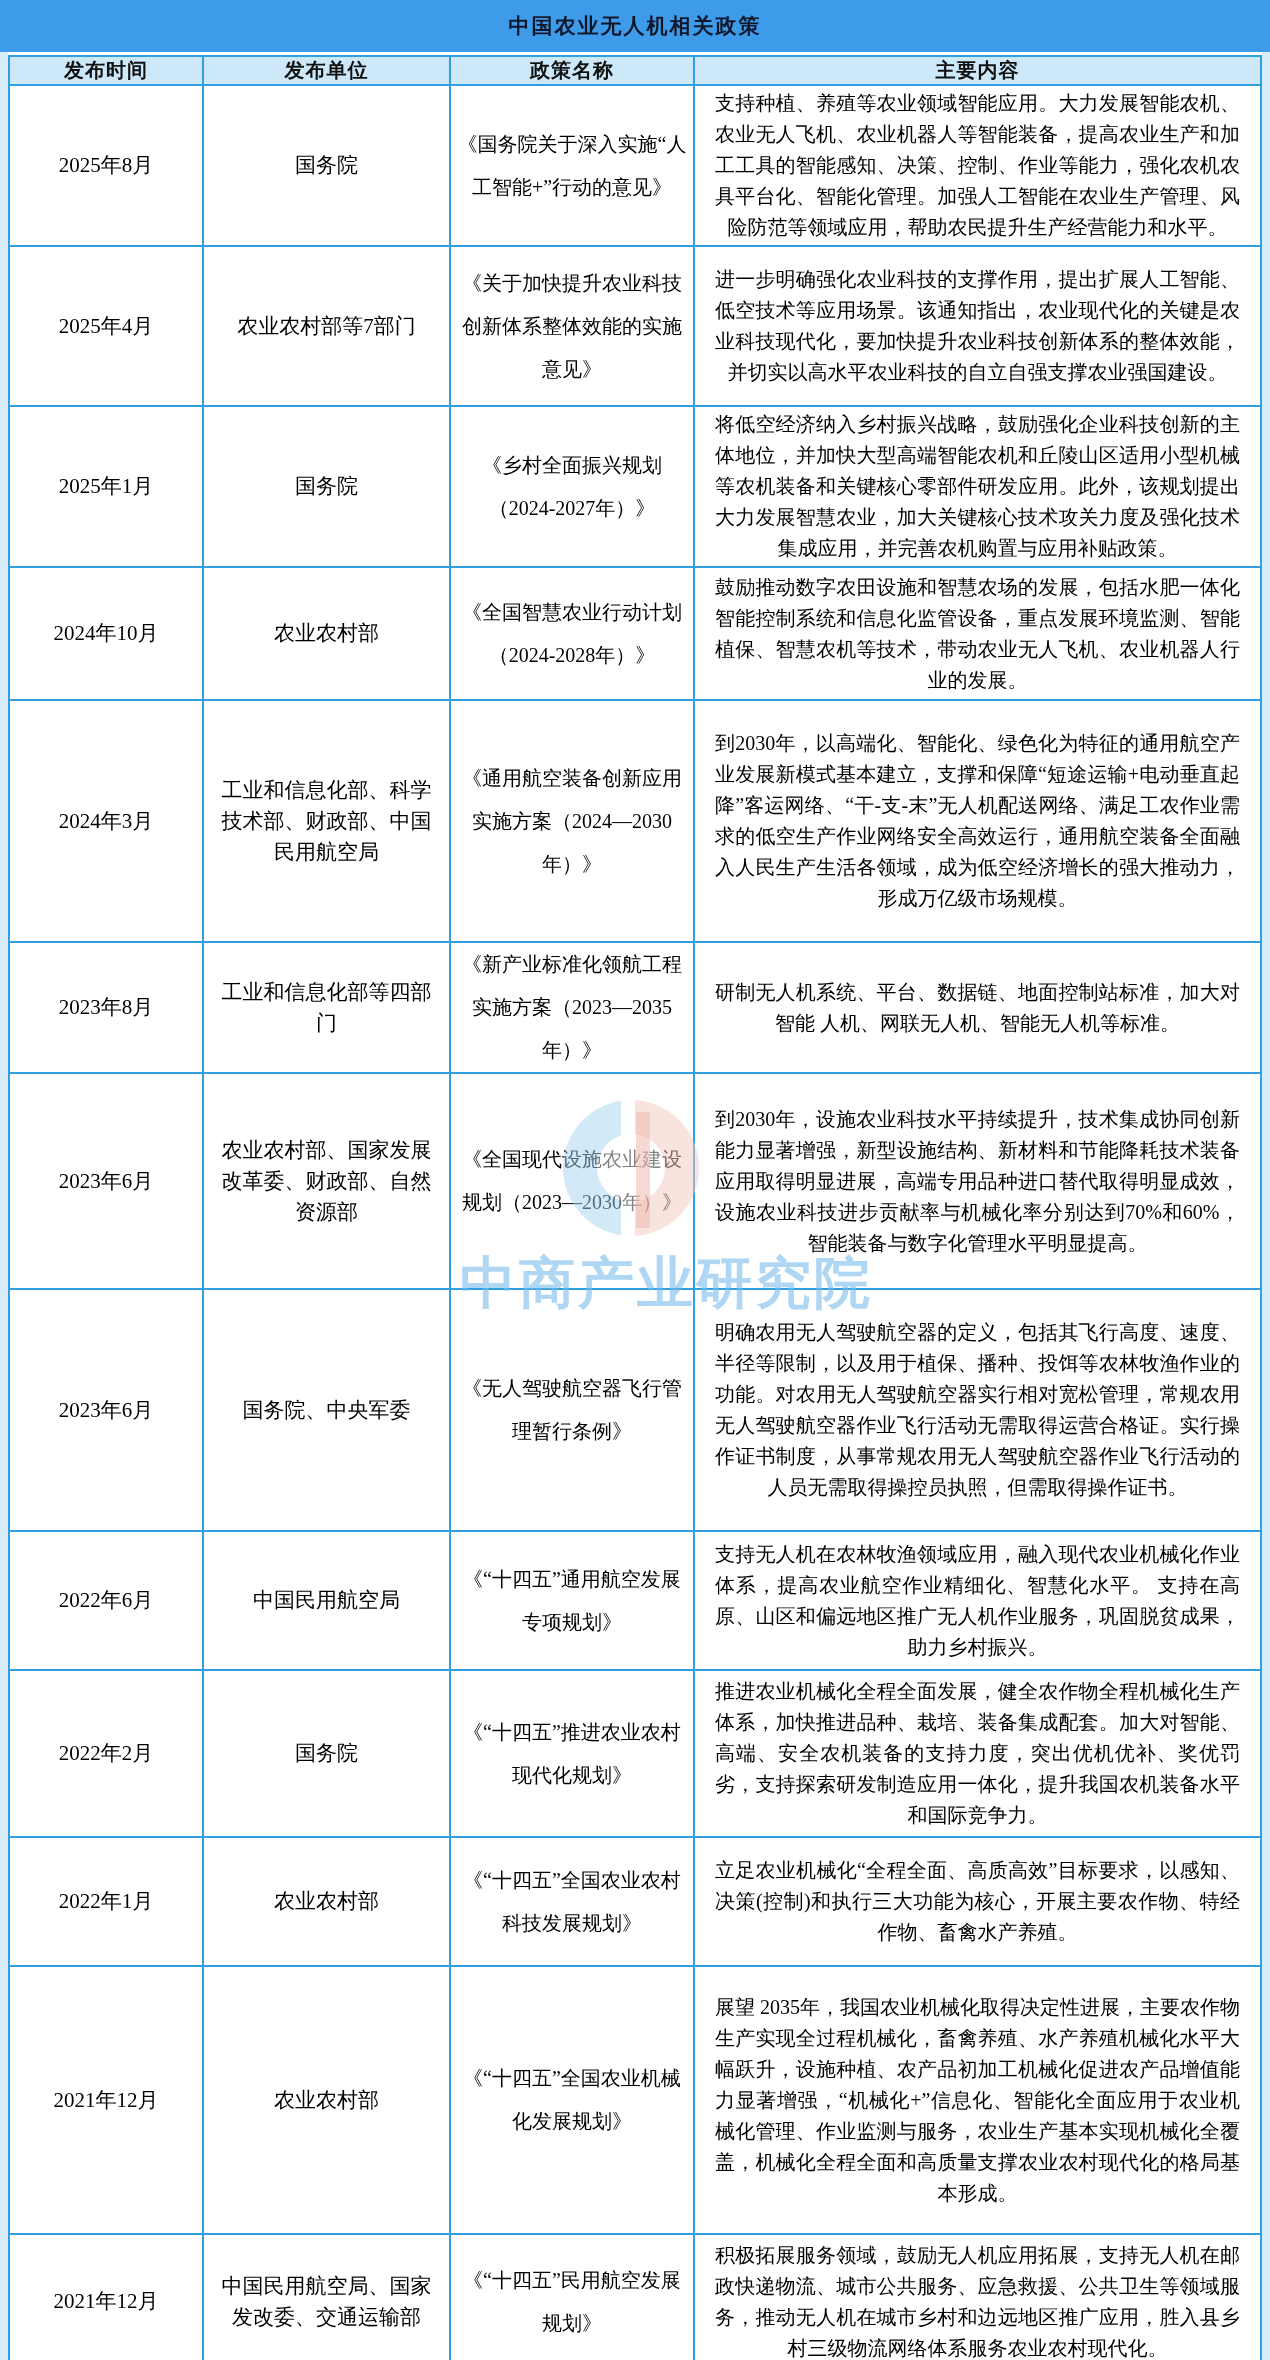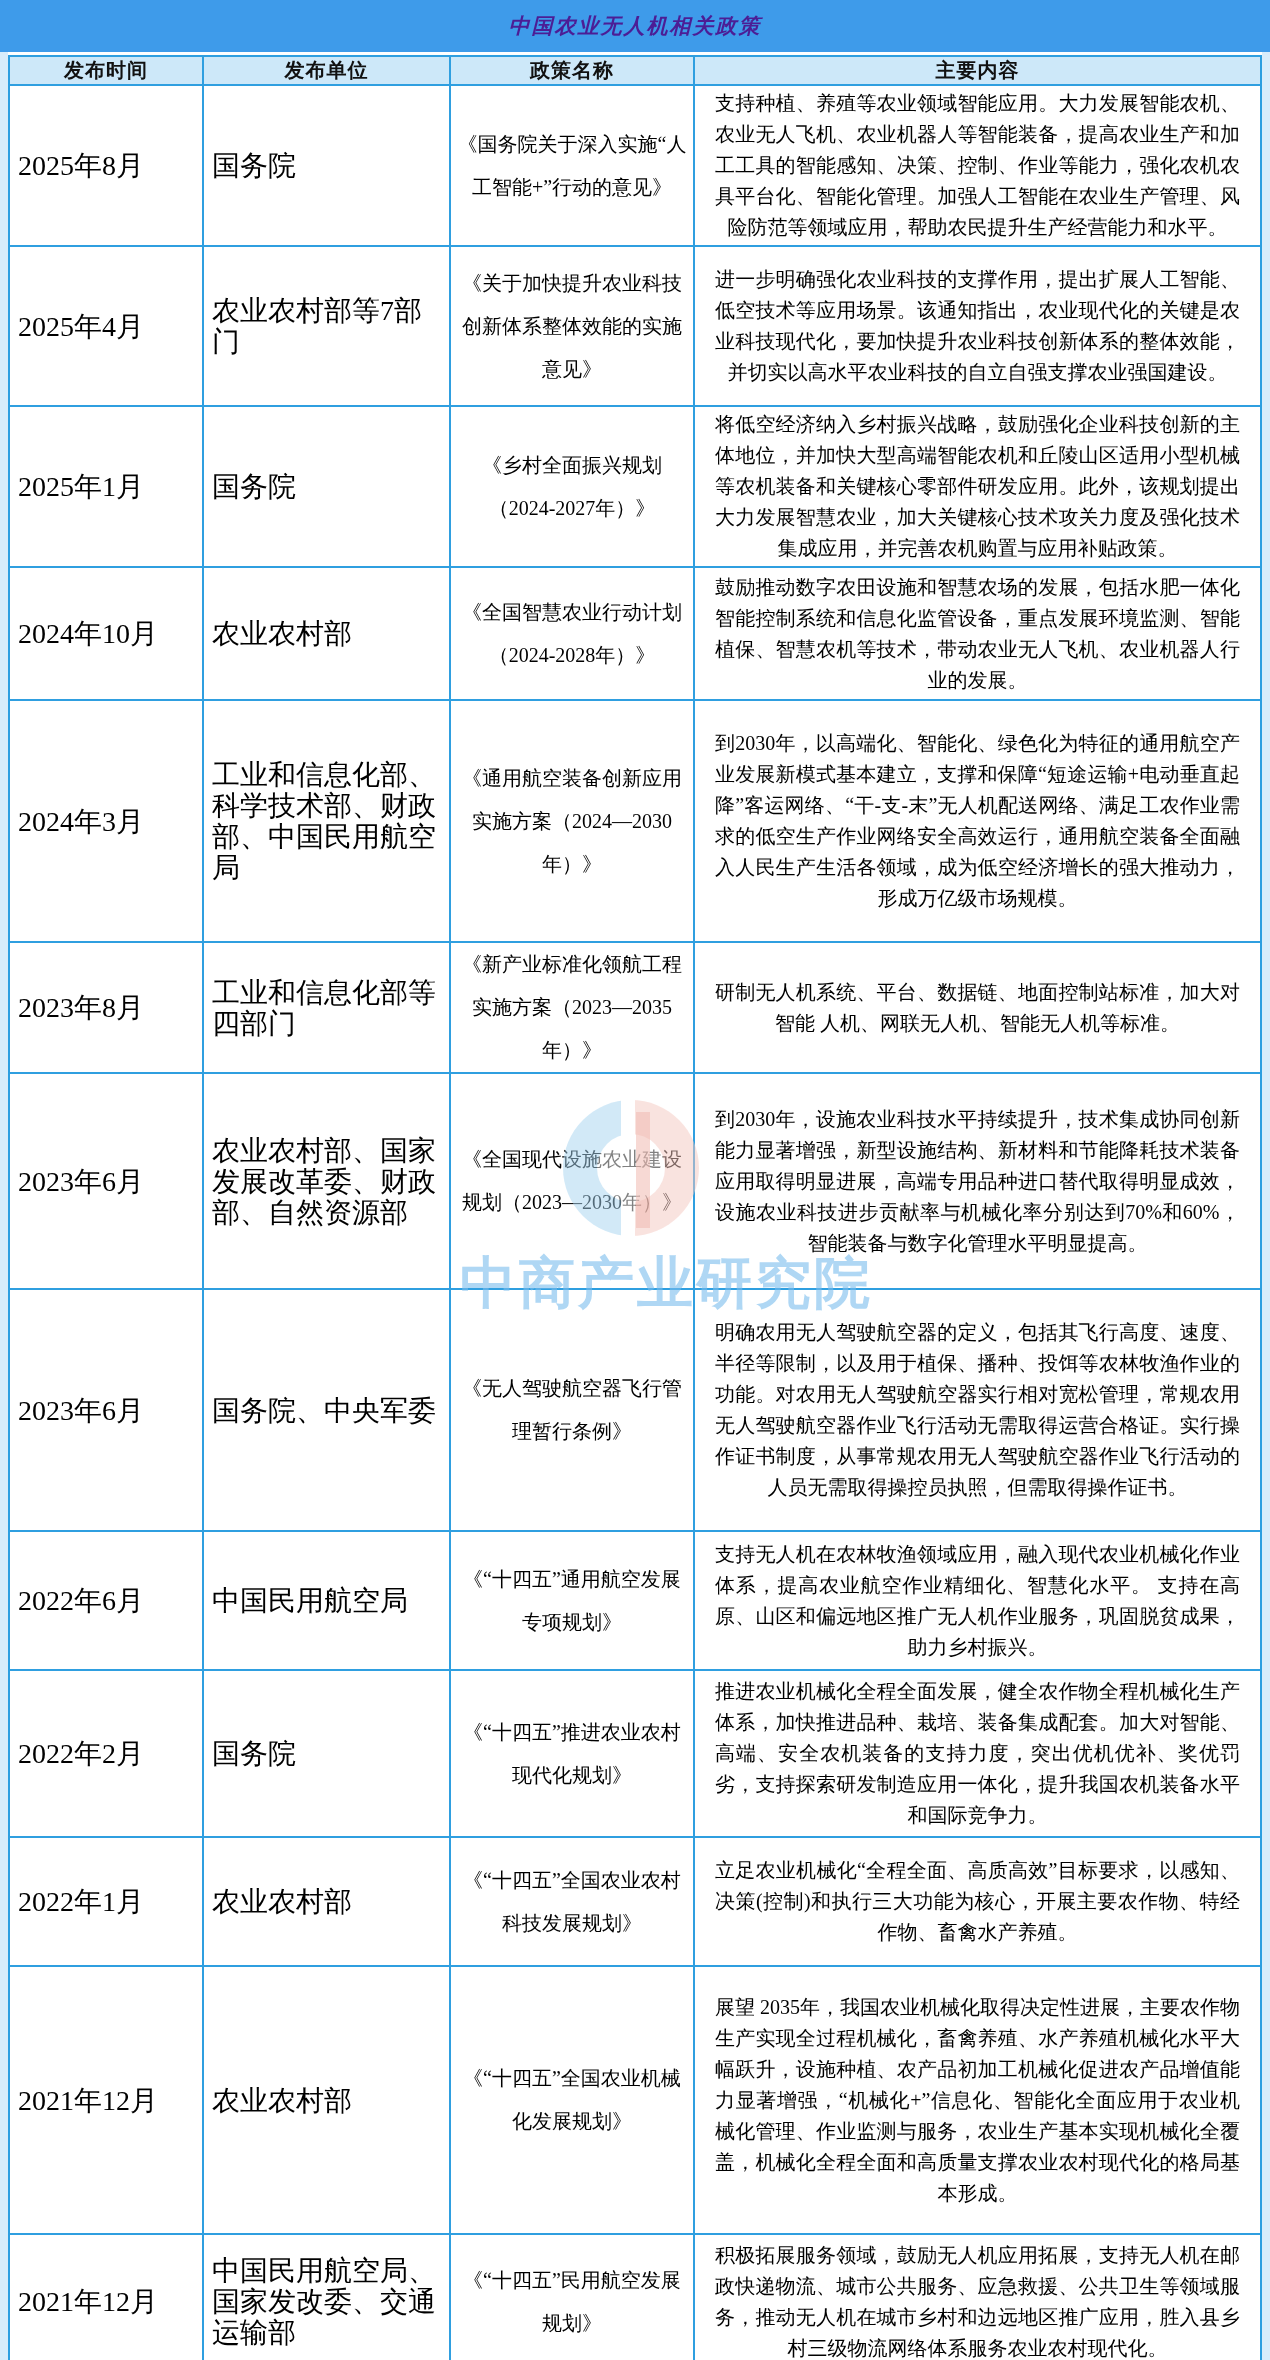--- a/index.html
+++ b/index.html
@@ -1,40 +1,40 @@
 <!DOCTYPE html>
 <html><head>
 <meta charset="utf-8">
 <style>
   html,body { margin:0; padding:0; }
   body { width:1270px; font-family:"Liberation Serif","DejaVu Serif",serif; color:#000; background:#fff; }
   .page { position:relative; width:1270px; height:2360px; background:#fff; overflow:hidden; }
 
   .title-bar {
-    height:52px; background:#3e9bea; color:#4c1d95;
+    height:52px; background:#3e9bea; color:#0f172a;
     display:flex; align-items:center; justify-content:center;
-    font-size:21px; font-weight:bold; letter-spacing:2px;font-style:italic;
+    font-size:21px; font-weight:bold; letter-spacing:2px;
   }
 
   .side-strip { position:absolute; top:52px; bottom:0; width:8px; background:#d9edfb; z-index:3; }
   .side-strip.left { left:0; }
   .side-strip.right { right:0; }
 
   .policy-table {
     margin:3px 8px 0 8px; width:1254px;
     border-collapse:collapse; table-layout:fixed; background:#fff;
     position:relative; z-index:2;
   }
   .policy-table th, .policy-table td { border:2px solid #2f9fe0; }
   .policy-table th {
     background:#cde8f9; font-size:20px; font-weight:bold; color:#111;
     padding:0 0; letter-spacing:1px;
   }
   td.c-date, td.c-agency {
-    text-align:left; vertical-align:middle; font-size:28px; padding:0 8px; line-height:31px;
+    text-align:center; vertical-align:middle; font-size:21px; padding:0 8px; line-height:31px;
   }
   td.c-policy {
     text-align:center; vertical-align:middle; font-size:20px; padding:0 6px; line-height:43px;border-radius:19px;
   }
   td.c-content {
     vertical-align:middle; font-size:20px; line-height:31px; padding:2px 20px;
     text-align:justify; text-align-last:center;
   }
 
   .footer-bar {

